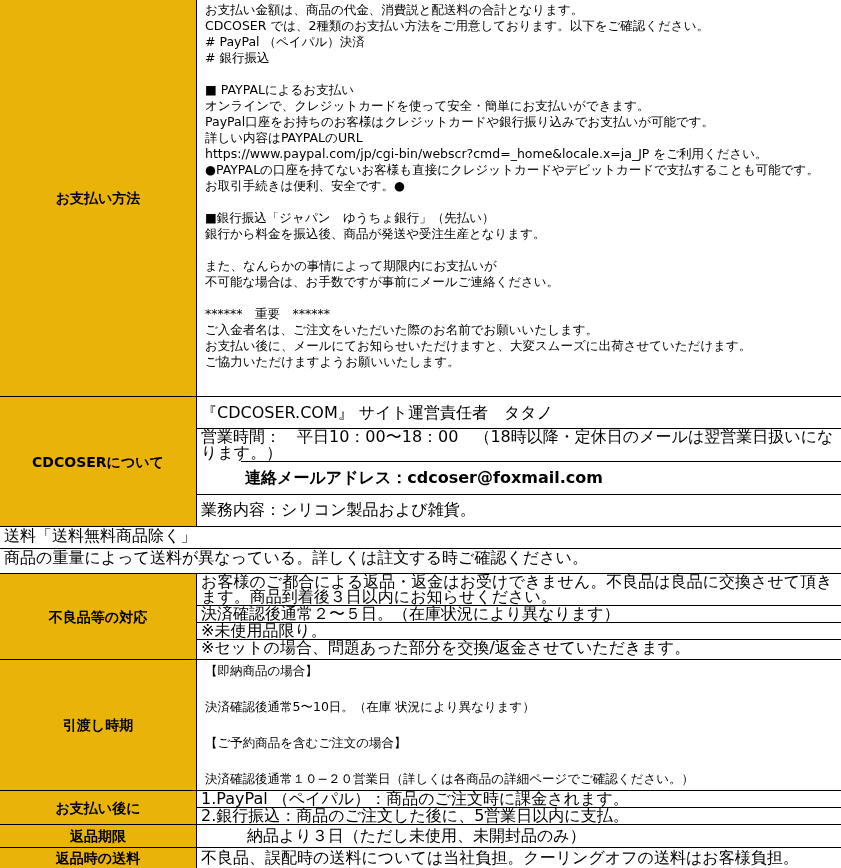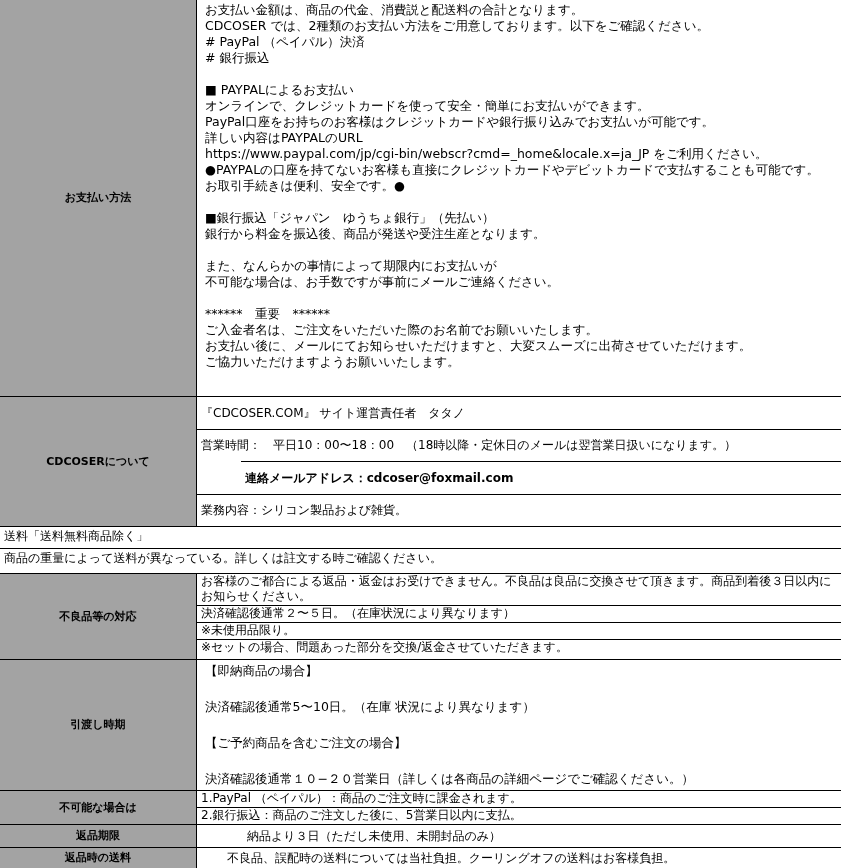--- a/index.html
+++ b/index.html
@@ -1,44 +1,44 @@
 <!DOCTYPE html>
 <html><head>
 <meta charset="utf-8">
 <style>
   html,body{margin:0;padding:0;background:#fff;color:#000;
     font-family:"DejaVu Sans","Liberation Sans",sans-serif;}
   .table{width:841px;box-sizing:border-box;background:#fff;}
   .row{display:flex;align-items:stretch;border-bottom:1px solid #000;box-sizing:border-box;}
-  .hd{flex:0 0 197px;width:197px;box-sizing:border-box;background:#a3a3a3;
+  .hd{flex:0 0 197px;width:197px;box-sizing:border-box;background:#eab308;
       border-right:1px solid #000;display:flex;align-items:center;justify-content:center;
-      text-align:center;font-weight:bold;font-size:11px;padding:2px;line-height:16px;}
+      text-align:center;font-weight:bold;font-size:14px;padding:2px;line-height:16px;}
   .bd{flex:1;display:flex;flex-direction:column;min-width:0;}
   .cell{padding:2px 8px;font-size:12.5px;line-height:17px;white-space:pre-wrap;
         word-break:break-all;}
-  .subcell{padding:1px 4px;font-size:12px;line-height:16px;word-break:break-all;}
+  .subcell{padding:1px 4px;font-size:16px;line-height:16px;word-break:break-all;}
   .subcell + .subcell{border-top:1px solid #000;}
 
   .row1{min-height:397px}
   .row1 .cell{line-height:16px;}
   .row2{min-height:130px}
   .row2 .subcell{flex:1;display:flex;align-items:center;padding:0 4px;}
   .row2 .subcell.bold{font-weight:bold;margin-left:44px;}
   .row3{min-height:22px}
   .row4{min-height:25px}
   .row5{min-height:86px}
   .row5 .subcell{line-height:15px;padding:0 4px 1px 4px;}
   .row6{min-height:126px}
   .row6 .cell{line-height:18px;}
   .row7{min-height:34px}
   .row7 .subcell{line-height:15px;padding:0 4px 1px 4px;}
   .row8{min-height:23px}
   .row8 .subcell{display:flex;align-items:center;flex:1;margin-left:46px;}
   .row9{min-height:21px}
-  .row9 .subcell{display:flex;align-items:center;flex:1;margin-left:26px;}
+  .row9 .subcell{display:flex;align-items:center;flex:1;}
 </style>
 </head>
 <body>
 
 <div class="table">
 
   <div class="row row1">
     <div class="hd">お支払い方法</div>
     <div class="bd">
       <div class="cell">お支払い金額は、商品の代金、消費説と配送料の合計となります。
@@ -106,21 +106,21 @@
 
 決済確認後通常5〜10日。（在庫 状況により異なります）
 
 【ご予約商品を含むご注文の場合】
 
 決済確認後通常１０−２０営業日（詳しくは各商品の詳細ページでご確認ください。）</div>
     </div>
   </div>
 
   <div class="row row7">
-    <div class="hd">不可能な場合は</div>
+    <div class="hd">お支払い後に</div>
     <div class="bd">
       <div class="subcell">1.PayPal （ペイパル）：商品のご注文時に課金されます。</div>
       <div class="subcell">2.銀行振込：商品のご注文した後に、5営業日以内に支払。</div>
     </div>
   </div>
 
   <div class="row row8">
     <div class="hd">返品期限</div>
     <div class="bd">
       <div class="subcell">納品より３日（ただし未使用、未開封品のみ）</div>

